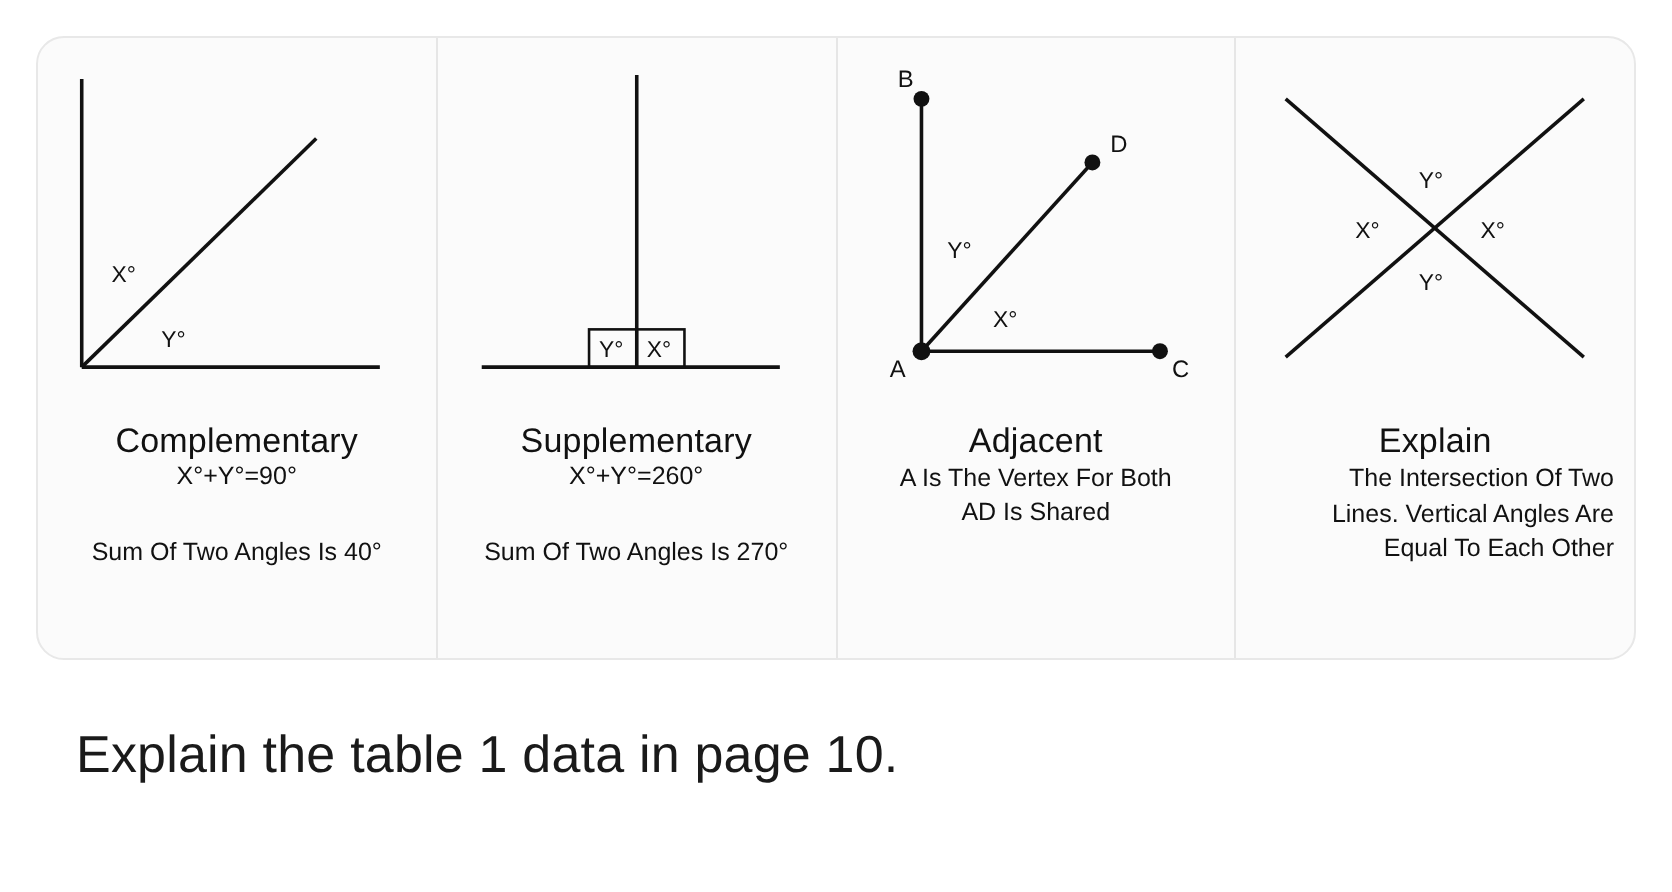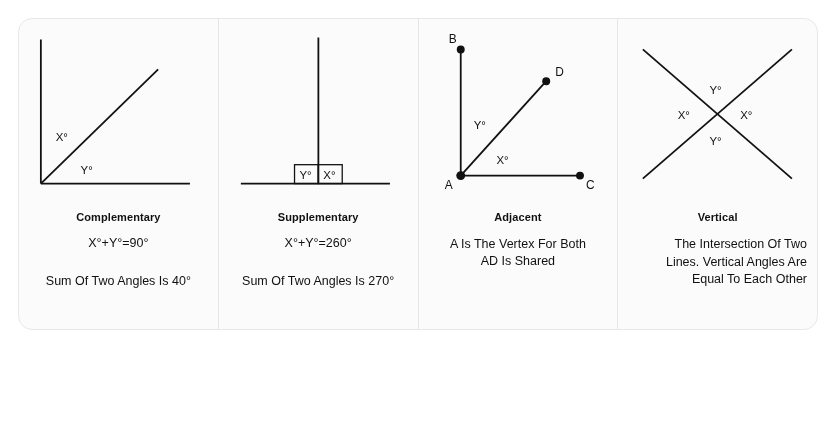--- a/index.html
+++ b/index.html
@@ -48,24 +48,23 @@
   .figure svg {
     display: block;
     width: 100%;
     height: 100%;
   }
   .caption {
     text-align: center;
     padding: 0 10px;
   }
   .title {
-    font-size: 11px;
-    font-weight: bold;
+    font-size: 17px;
+    font-weight: normal;
     color: #111111;
-    margin-bottom: 13px;
     letter-spacing: 0.1px;
   }
   .line1 {
     font-size: 12.5px;
     color: #111111;
     margin-bottom: 23px;
   }
   .line2 {
     font-size: 12.5px;
     color: #111111;
@@ -165,23 +164,24 @@
         <svg viewBox="0 0 200 192" preserveAspectRatio="xMidYMid meet">
           <line x1="25" y1="30" x2="175" y2="160" stroke="#111111" stroke-width="1.8"></line>
           <line x1="175" y1="30" x2="25" y2="160" stroke="#111111" stroke-width="1.8"></line>
           <text class="lbl" x="92" y="75">Y°</text>
           <text class="lbl" x="60" y="100">X°</text>
           <text class="lbl" x="123" y="100">X°</text>
           <text class="lbl" x="92" y="126">Y°</text>
         </svg>
       </div>
       <div class="caption caption-narrow">
-        <div class="title">Vertical</div>
+        <div class="title">Explain</div>
         <div class="line2" style="white-space: pre-line; text-align: right;">The Intersection Of Two
 Lines. Vertical Angles Are
 Equal To Each Other</div>
       </div>
     </div>
 
   </div>
 
+  <div class="prompt">Explain the table 1 data in page 10.</div>
 
 </div>
 
 </body></html>

